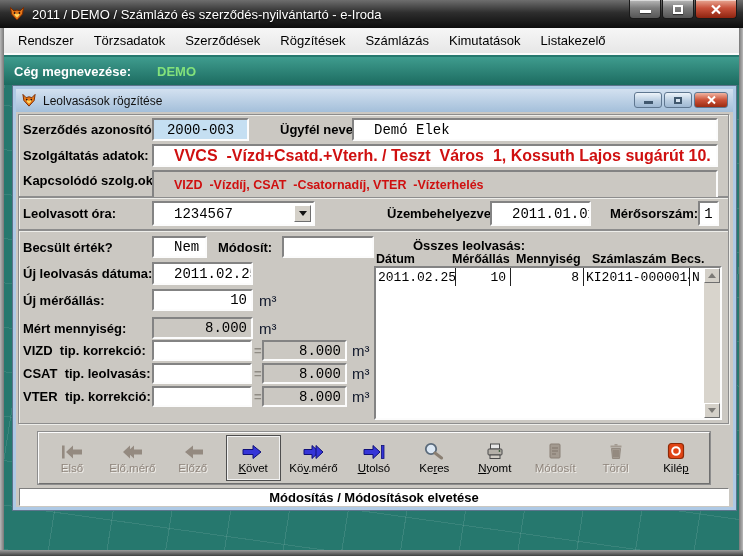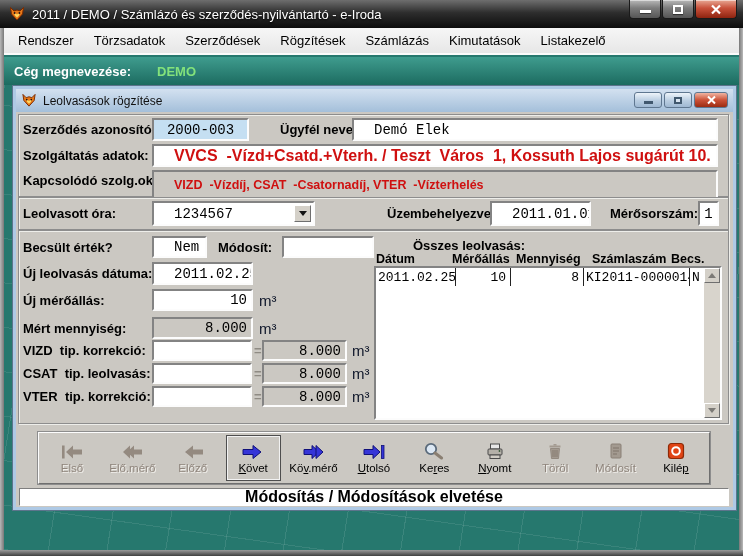--- a/index.html
+++ b/index.html
@@ -116,21 +116,21 @@
   .tbtn .tlabel { font-size:11.5px; color:#000; }
   .tbtn.disabled .tlabel { color:#8f857c; text-shadow:1px 1px 0 #f2f0ec; }
   .tbtn.focused { border:1px solid #4e4e4e; box-shadow: inset 0 0 0 1px #f2f2f2; background:#cac7c1; }
   .ticon { height:18px; display:flex; align-items:flex-end; }
 
   
   .statusbar { position:absolute; left:3px; top:376px; width:710px; height:18px;
                background:#fff; border-style:solid; border-width:1px;
                border-color:#7f7f7f #fff #fff #7f7f7f;
                display:flex; align-items:center; justify-content:center;
-               font-size:16px; font-weight:bold; color:#000; }
+               font-size:13px; font-weight:bold; color:#000; }
 </style>
 </head>
 <body>
 
 <div class="screen">
 
   <div class="frame-l"></div>
   <div class="frame-r"></div>
   <div class="frame-b"></div>
 
@@ -351,41 +351,41 @@
                 <rect x="4" y="7" width="14" height="6" rx="1" fill="#b4b0a8" stroke="#4a4a4a" stroke-width="1"></rect>
                 <rect x="6" y="13" width="10" height="3.5" fill="#d0ccc4" stroke="#4a4a4a" stroke-width="1"></rect>
                 <circle cx="15.5" cy="9" r="0.9" fill="#3a5a3a"></circle>
               </svg>
           </span>
           <span class="tlabel"><u>N</u>yomt</span>
         </div>
         <div class="tbtn disabled">
           <span class="ticon">
             <svg width="22" height="18" viewBox="0 0 22 18">
+                <rect x="6" y="2" width="10" height="14" rx="1" fill="#a39a90" stroke="#8a8076" stroke-width="1"></rect>
+                <line x1="8" y1="6" x2="14" y2="6" stroke="#8a8076" stroke-width="1.4"></line>
+                <line x1="8" y1="9" x2="14" y2="9" stroke="#8a8076" stroke-width="1.4"></line>
+                <line x1="8" y1="12" x2="12" y2="12" stroke="#8a8076" stroke-width="1.4"></line>
+              </svg>
+          </span>
+          <span class="tlabel">Módosít</span>
+        </div>
+        <div class="tbtn disabled">
+          <span class="ticon">
+            <svg width="22" height="18" viewBox="0 0 22 18">
                 <rect x="5.5" y="3.5" width="11" height="2" fill="#a39a90"></rect>
                 <rect x="9.5" y="2" width="3" height="1.6" fill="#a39a90"></rect>
                 <path d="M6.5,6.5 h9 l-1,10 h-7 z" fill="#a39a90" stroke="#8a8076" stroke-width="0.8"></path>
                 <line x1="9" y1="8" x2="9" y2="15" stroke="#8a8076" stroke-width="1.2"></line>
                 <line x1="11" y1="8" x2="11" y2="15" stroke="#8a8076" stroke-width="1.2"></line>
                 <line x1="13" y1="8" x2="13" y2="15" stroke="#8a8076" stroke-width="1.2"></line>
               </svg>
           </span>
           <span class="tlabel">Töröl</span>
         </div>
-        <div class="tbtn disabled">
-          <span class="ticon">
-            <svg width="22" height="18" viewBox="0 0 22 18">
-                <rect x="6" y="2" width="10" height="14" rx="1" fill="#a39a90" stroke="#8a8076" stroke-width="1"></rect>
-                <line x1="8" y1="6" x2="14" y2="6" stroke="#8a8076" stroke-width="1.4"></line>
-                <line x1="8" y1="9" x2="14" y2="9" stroke="#8a8076" stroke-width="1.4"></line>
-                <line x1="8" y1="12" x2="12" y2="12" stroke="#8a8076" stroke-width="1.4"></line>
-              </svg>
-          </span>
-          <span class="tlabel">Módosít</span>
-        </div>
         <div class="tbtn">
           <span class="ticon">
             <svg width="22" height="18" viewBox="0 0 22 18">
                 <rect x="3.5" y="1.5" width="15" height="15" rx="3" fill="#e04414" stroke="#8c2a08" stroke-width="1.2"></rect>
                 <circle cx="11" cy="9" r="3.8" fill="none" stroke="#fff" stroke-width="2"></circle>
               </svg>
           </span>
           <span class="tlabel">Kilé<u>p</u></span>
         </div>
       </div>

